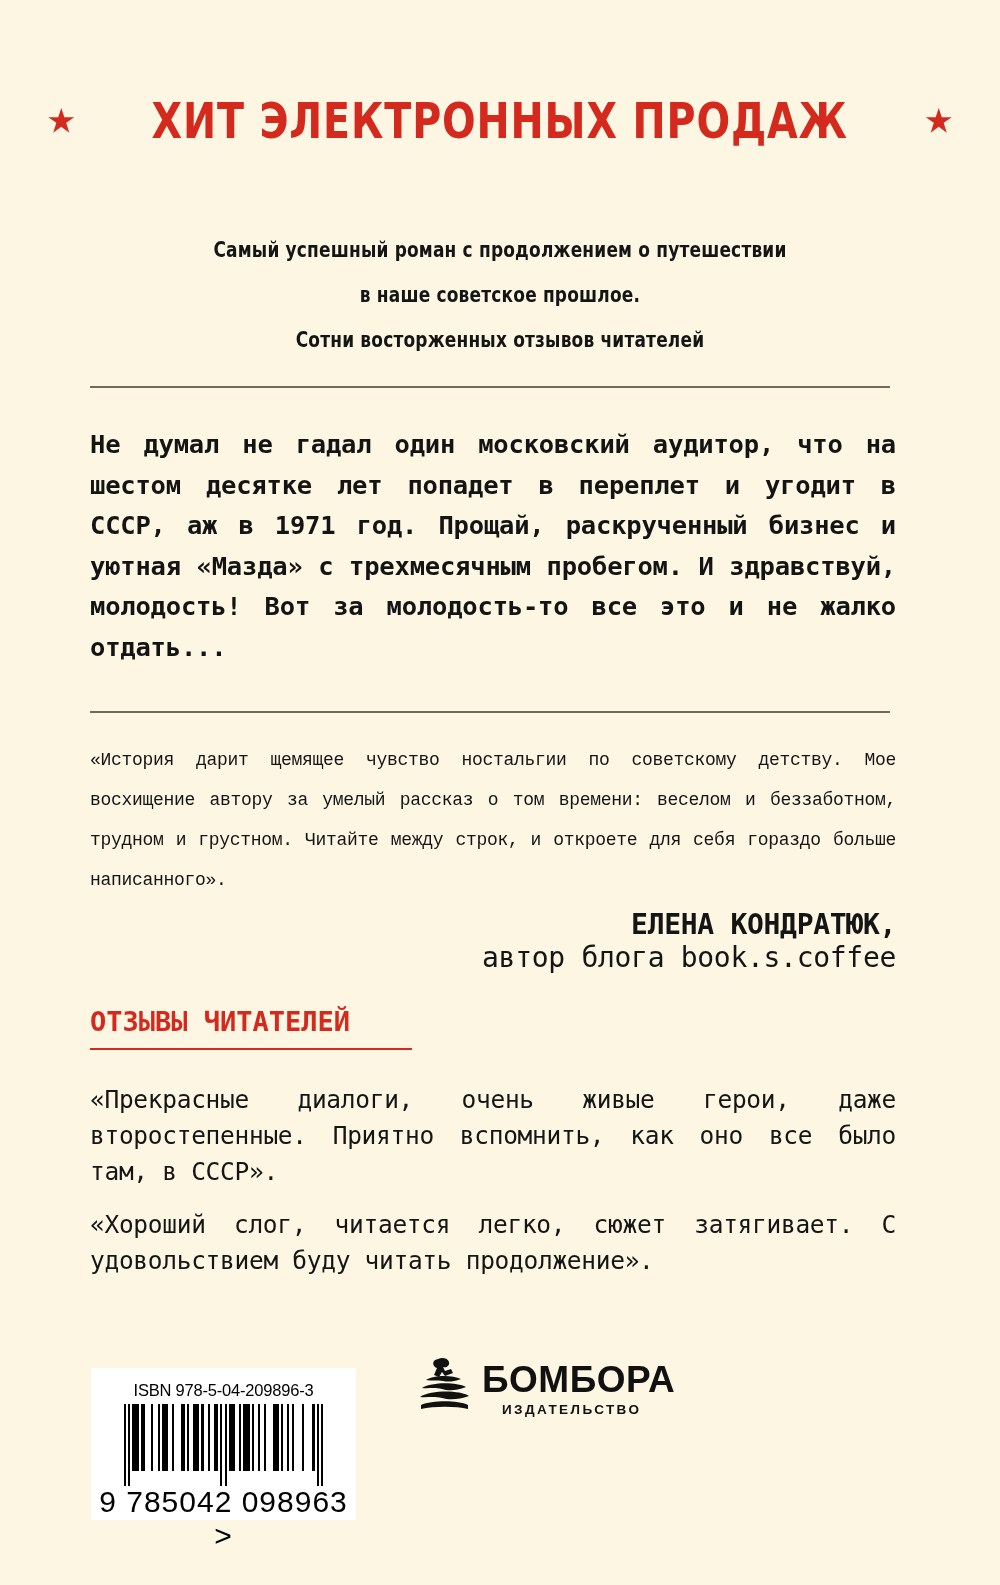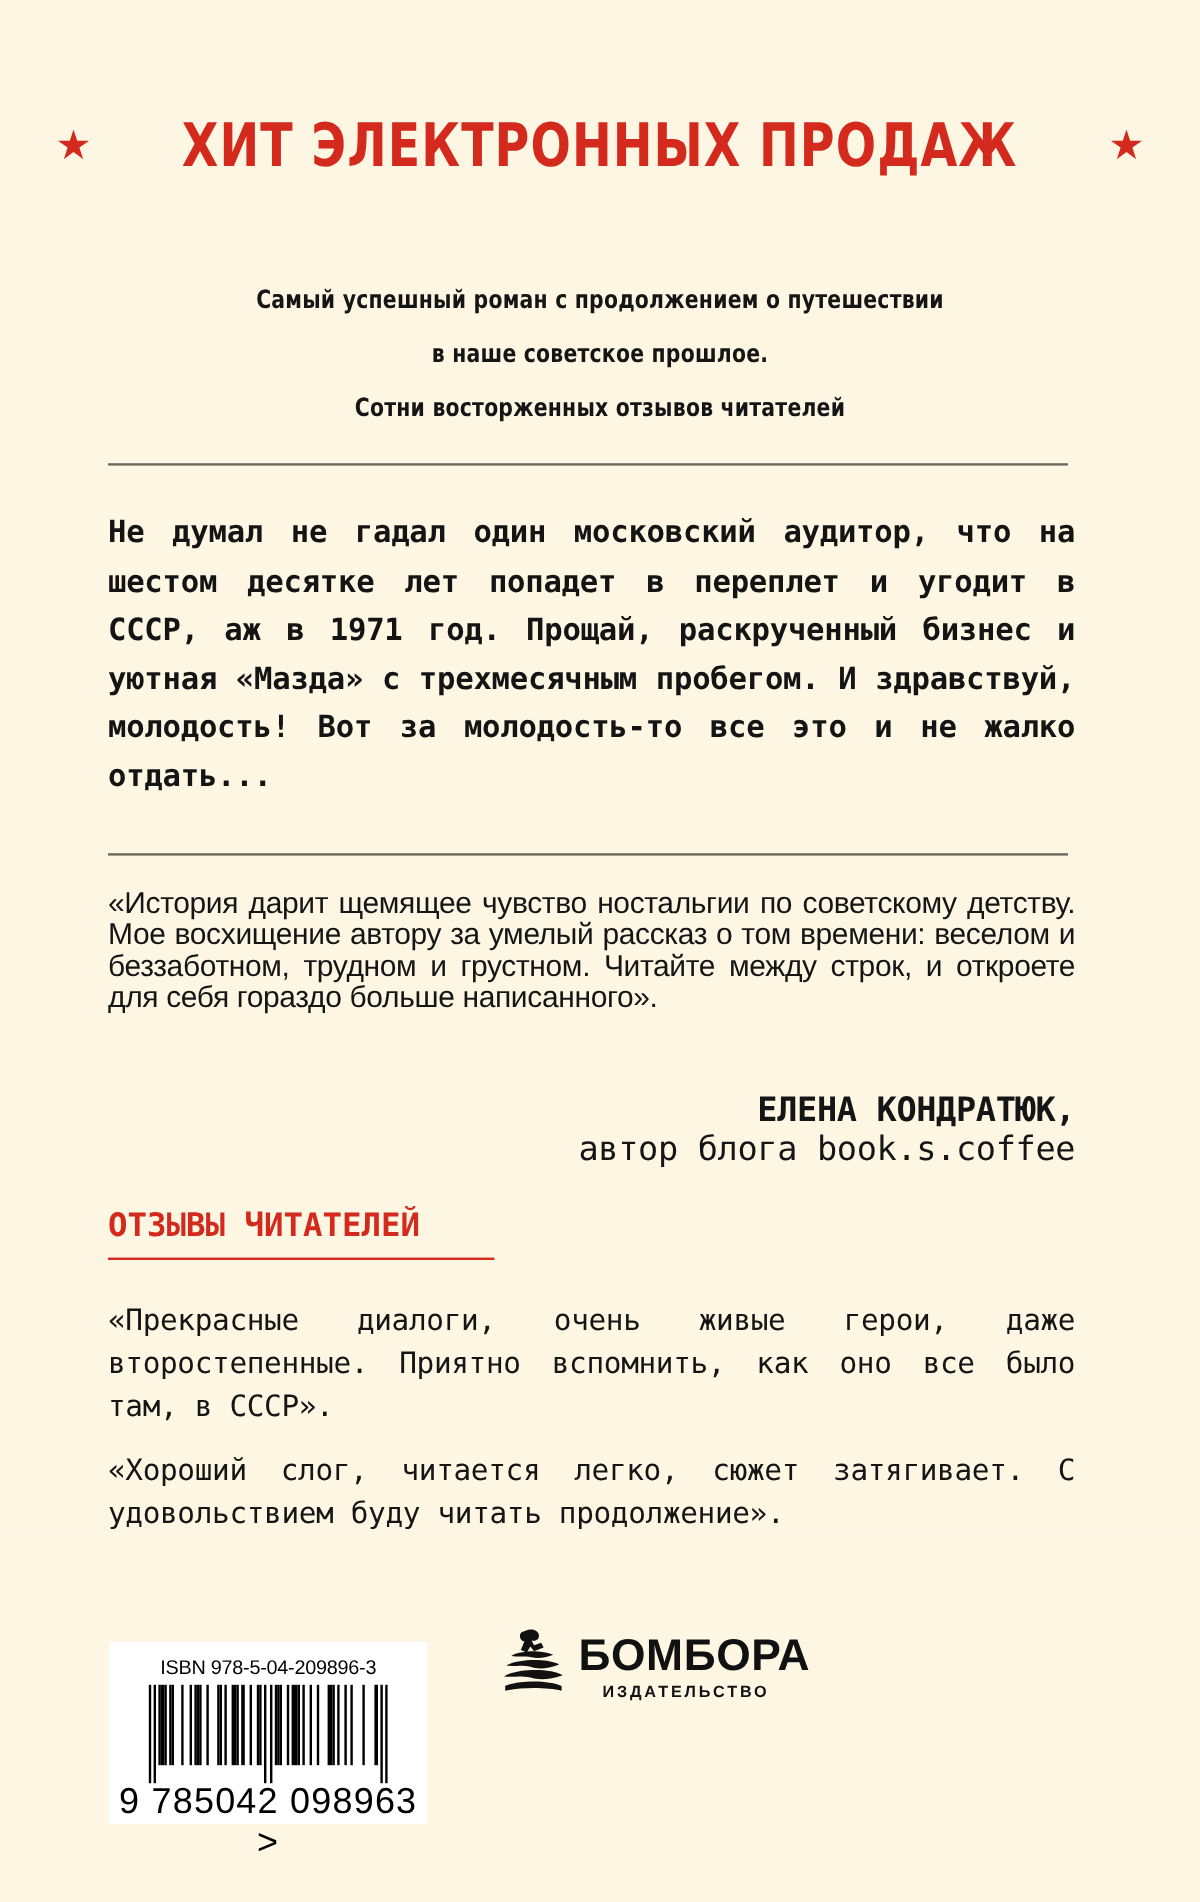--- a/index.html
+++ b/index.html
@@ -97,24 +97,24 @@
     text-align: justify;
     letter-spacing: -0.2px;
   }
 
   
   .quote {
     position: absolute;
     top: 740px;
     left: 90px;
     width: 806px;
-    font-family: Liberation Sans, sans-serif;
+    font-family: Liberation Mono, monospace;
     font-weight: 400;
-    font-size: 25px;
-    line-height: 26px;
+    font-size: 18px;
+    line-height: 40px;
     color: #151515;
     text-align: justify;
     letter-spacing: -0.3px;
   }
   .attribution {
     position: absolute;
     top: 908px;
     left: 90px;
     width: 806px;
     text-align: right;

